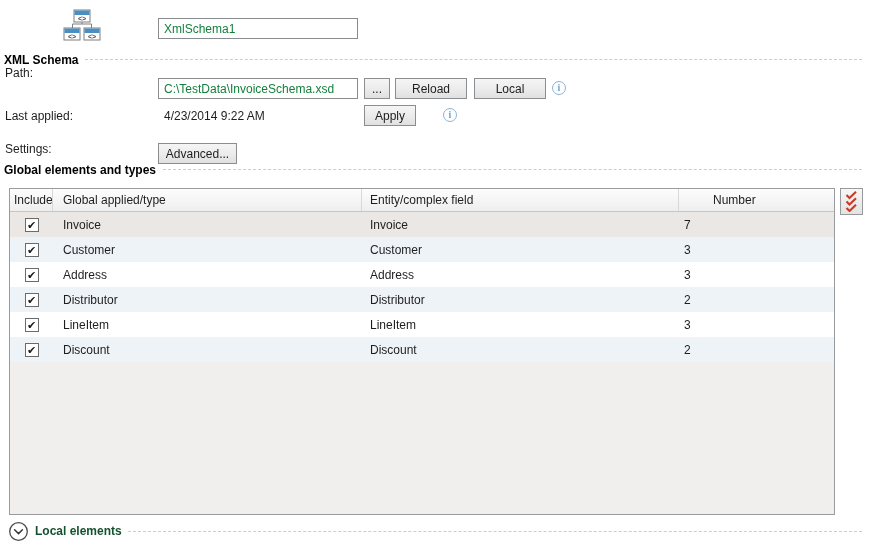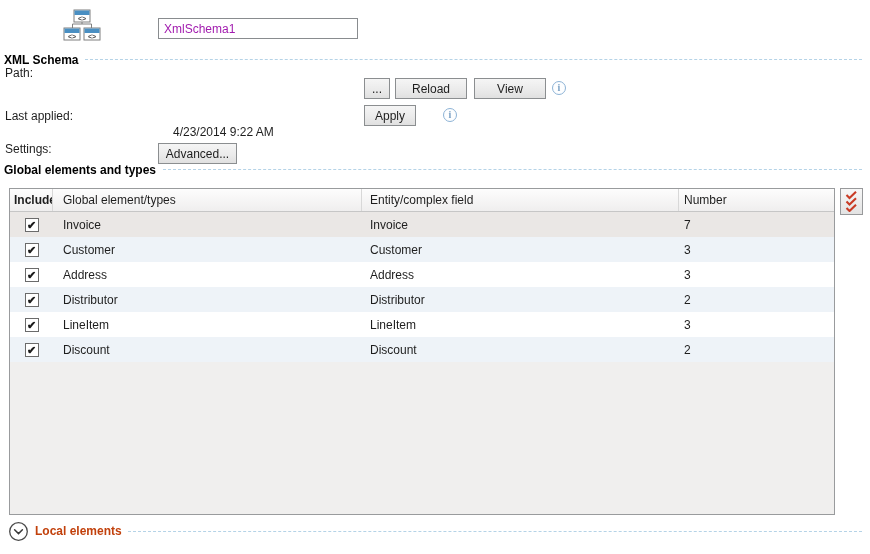--- a/index.html
+++ b/index.html
@@ -9,21 +9,21 @@
     font-family:"Liberation Sans", sans-serif; font-size:12px; color:#1e1e1e;
     overflow:hidden;
   }
 
   
   .lbl { position:absolute; left:5px; white-space:nowrap; }
 
   
   .txt {
     position:absolute; height:21px; width:200px;
-    border:1px solid #898c8f; background:#fff; color:#a21caf;
+    border:1px solid #898c8f; background:#fff; color:#15803d;
     font-family:inherit; font-size:12px; padding:0 5px;
   }
 
   
   .btn {
     position:absolute; height:21px;
     border:1px solid #8b8e90;
     background:linear-gradient(#f5f5f5,#ebebeb 55%,#e0e0e0);
     font-family:inherit; font-size:12px; color:#1e1e1e;
     text-align:center; padding:0; cursor:default;
@@ -49,22 +49,22 @@
   .grid {
     position:absolute; left:9px; top:188px; width:826px; height:327px;
     border:1px solid #999b9d; background:#f0efee; overflow:hidden;
   }
   .ghead {
     display:flex; height:23px;
     background:linear-gradient(#fdfdfd,#efeeee);
     border-bottom:1px solid #c6c6c6; color:#1e1e1e;
   }
   .thcell { border-right:1px solid #d8d8d8; padding-top:4px; overflow:hidden; white-space:nowrap; }
-  .thcell:last-child { border-right:none; }
-  .c-include { width:43px; padding-left:4px;font-weight:bold; }
+  .thcell:last-child { border-right:none;margin-left:29px; }
+  .c-include { width:43px; padding-left:4px; }
   .c-element { width:309px; padding-left:10px; }
   .c-field   { width:317px; padding-left:8px; }
   .c-number  { flex:1; padding-left:5px; }
 
   .trow { display:flex; height:25px; align-items:center; background:#ffffff; }
   .trow.alt { background:#eef3f8; }
   .trow.sel { background:#eae7e5; }
   .tcell { overflow:hidden; white-space:nowrap; }
   .tcell.c-include { display:flex; justify-content:center; padding-left:0; }
 
@@ -78,21 +78,21 @@
     position:absolute; left:840px; top:188px; width:23px; height:27px;
     border:1px solid #98999b;
     background:linear-gradient(#f7f7f7,#e3e3e3);
     padding:0; display:flex; align-items:center; justify-content:center;
   }
 
   
   .localhdr {
     position:absolute; left:8px; right:8px; top:520px; height:22px;
     display:flex; align-items:center; gap:6px;
-    font-weight:bold; font-size:12px; color:#c2410c;
+    font-weight:bold; font-size:12px; color:#14532d;
   }
   .localhdr .rule { flex:1; height:0; border-top:1px dashed #b5d3e7; }
   .expander { width:21px; height:21px; display:inline-flex; }
 
   .schema-icon { position:absolute; left:63px; top:9px; }
 </style>
 </head>
 <body>
 
 <div class="canvas">
@@ -112,42 +112,43 @@
     </svg>
   </span>
   <input class="txt" style="left: 158px; top: 18px;" value="XmlSchema1">
 
   <div class="sechdr" style="top:52px;">
     <span>XML Schema</span>
     <span class="rule"></span>
   </div>
 
   <span class="lbl" style="top:66px;">Path:</span>
+  <input class="txt" style="left: 158px; top: 78px;" value="C:\TestData\InvoiceSchema.xsd">
   <button class="btn" style="left:364px; top:78px; width:26px;">...</button>
   <button class="btn" style="left:395px; top:78px; width:72px;">Reload</button>
-  <button class="btn" style="left:474px; top:78px; width:72px;">View</button>
+  <button class="btn" style="left:474px; top:78px; width:72px;">Local</button>
   <span class="info" style="left:552px; top:81px;">i</span>
 
   <span class="lbl" style="top:109px;">Last applied:</span>
-  <span class="lbl" style="left:173px; top:109px;margin-top:16px;">4/23/2014 9:22 AM</span>
+  <span class="lbl" style="left:164px; top:109px;">4/23/2014 9:22 AM</span>
   <button class="btn" style="left:364px; top:105px; width:52px;">Apply</button>
   <span class="info" style="left:443px; top:108px;">i</span>
 
   <span class="lbl" style="top:136px;margin-top:6px;">Settings:</span>
   <button class="btn" style="left:158px; top:131px; width:79px;margin-top:12px;">Advanced...</button>
 
   <div class="sechdr" style="top:162px;">
     <span>Global elements and types</span>
     <span class="rule"></span>
   </div>
 
   <div class="grid">
     <div class="ghead">
       <div class="thcell c-include">Include</div>
-      <div class="thcell c-element">Global element/types</div>
+      <div class="thcell c-element">Global applied/type</div>
       <div class="thcell c-field">Entity/complex field</div>
       <div class="thcell c-number">Number</div>
     </div>
     <div>
         <div class="trow sel">
           <div class="tcell c-include">
             <span class="checkbox">✔</span>
           </div>
           <div class="tcell c-element">Invoice</div>
           <div class="tcell c-field">Invoice</div>

